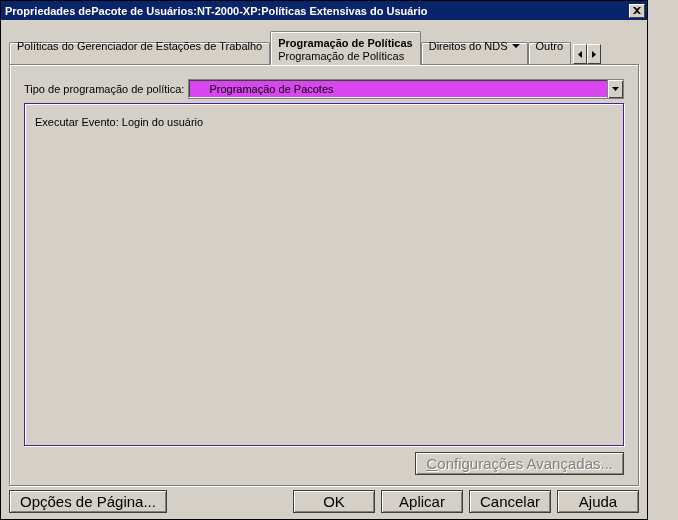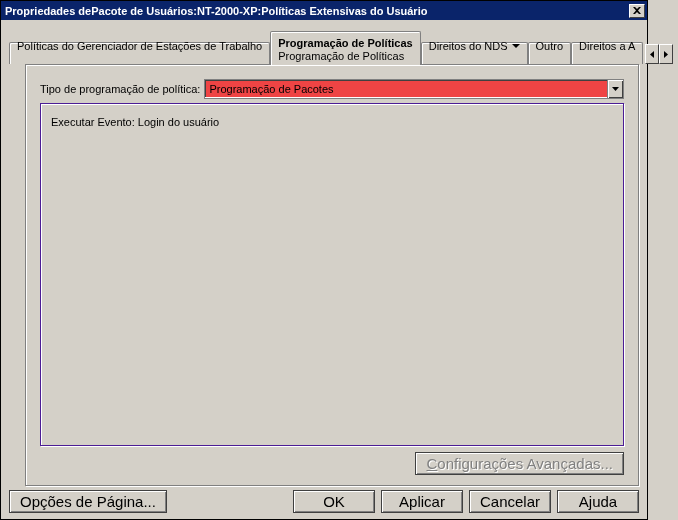--- a/index.html
+++ b/index.html
@@ -92,35 +92,34 @@
   .scroll-btn svg { display: block; }
   .panel {
     flex: 1;
     border: 1px solid #808080;
     box-shadow: inset 1px 1px 0 #fff, 1px 1px 0 #fff;
     margin-top: 0;
     padding: 14px 14px 10px 14px;
     display: flex; flex-direction: column;
     position: relative;
     z-index: 1;
-    margin-left: 16px;
   }
   .field-row {
     display: flex; align-items: center;
     margin-bottom: 4px;
   }
   .field-label { margin-right: 4px; }
   .combo {
     flex: 1;
     height: 20px;
-    background: #ef4444;
+    background: #d946ef;
     border: 1px solid #808080;
     box-shadow: inset -1px -1px 0 #fff, inset 1px 1px 0 #404040;
     display: flex; align-items: center;
-    padding: 0 0 0 4px;
+    padding: 0 0 0 20px;
     position: relative;
   }
   .combo .combo-val { flex: 1; }
   .combo-btn {
     width: 16px; height: 100%;
     background: #d4d0c8;
     border-left: 1px solid #808080;
     box-shadow: inset 1px 1px 0 #fff, inset -1px -1px 0 #404040;
     display: flex; align-items: center; justify-content: center;
     cursor: pointer;
@@ -187,23 +186,20 @@
       <div class="tab active">
         <span class="tab-main">Programação de Políticas</span>
         <span class="tab-sub">Programação de Políticas</span>
       </div>
       <div class="tab">
         <span>Direitos do NDS</span>
         <span class="caret"></span>
       </div>
       <div class="tab">
         <span>Outro</span>
-      </div>
-      <div class="tab">
-        <span>Direitos a A</span>
       </div>
       <div class="tab-scroller">
         <div class="scroll-btn">
           <svg width="4" height="7" viewBox="0 0 4 7">
             <path d="M4 0 L0 3.5 L4 7 Z" fill="#000"></path>
           </svg>
         </div>
         <div class="scroll-btn">
           <svg width="4" height="7" viewBox="0 0 4 7">
             <path d="M0 0 L4 3.5 L0 7 Z" fill="#000"></path>

